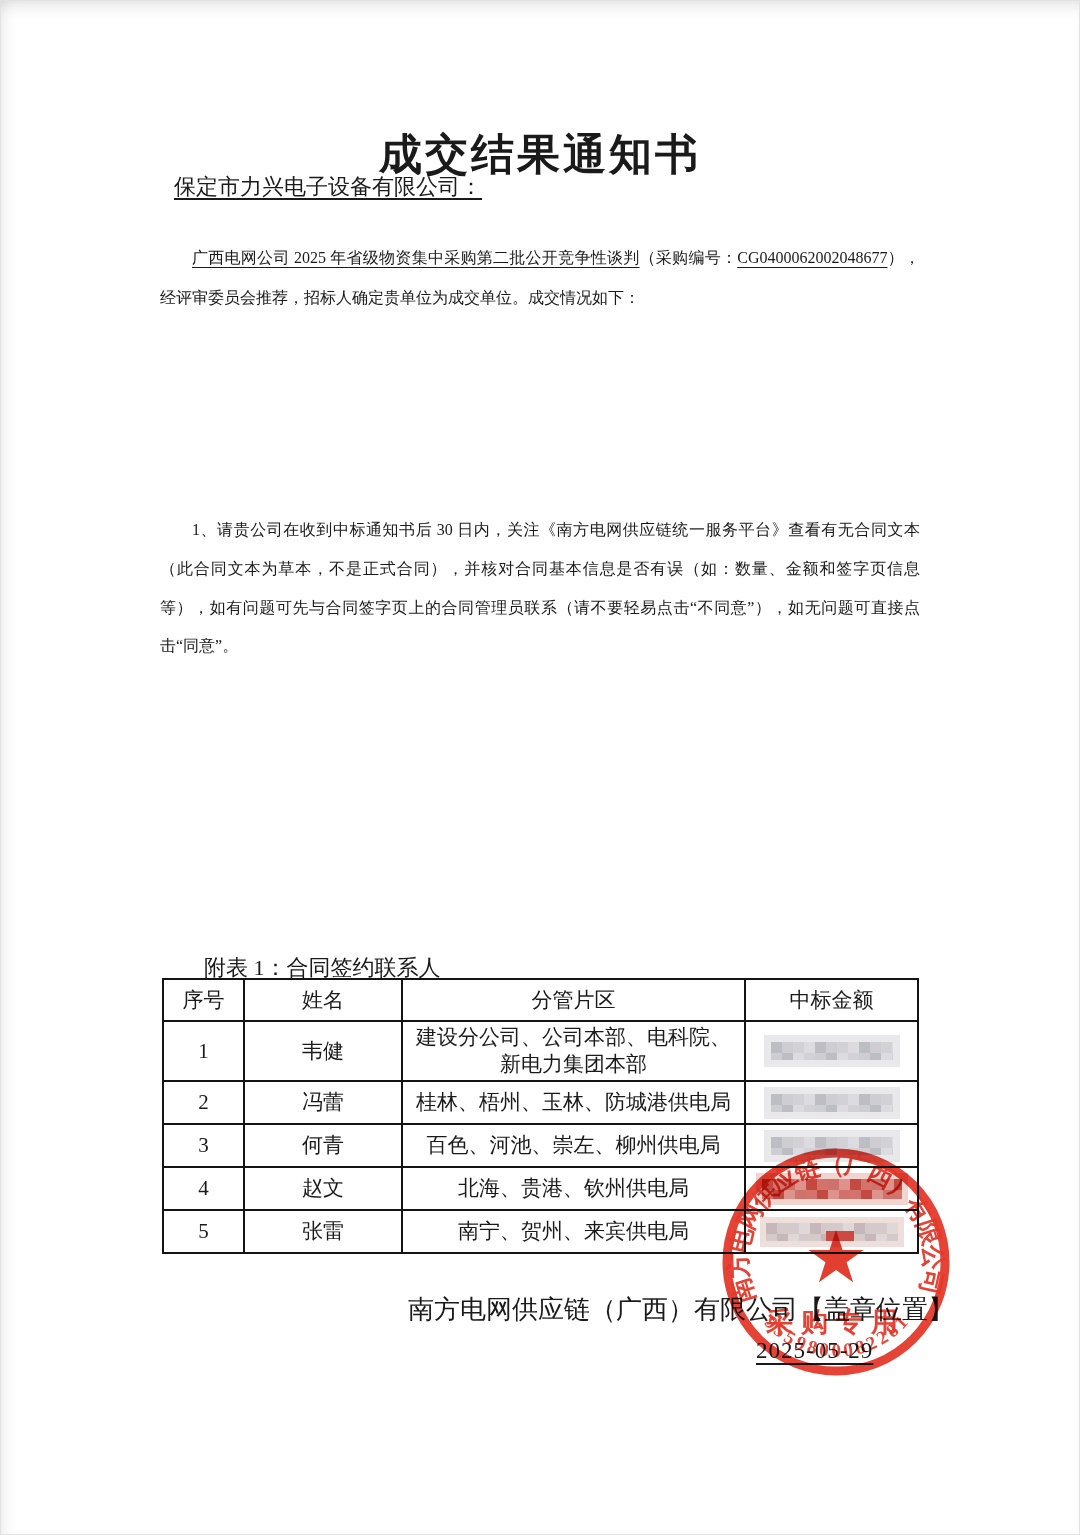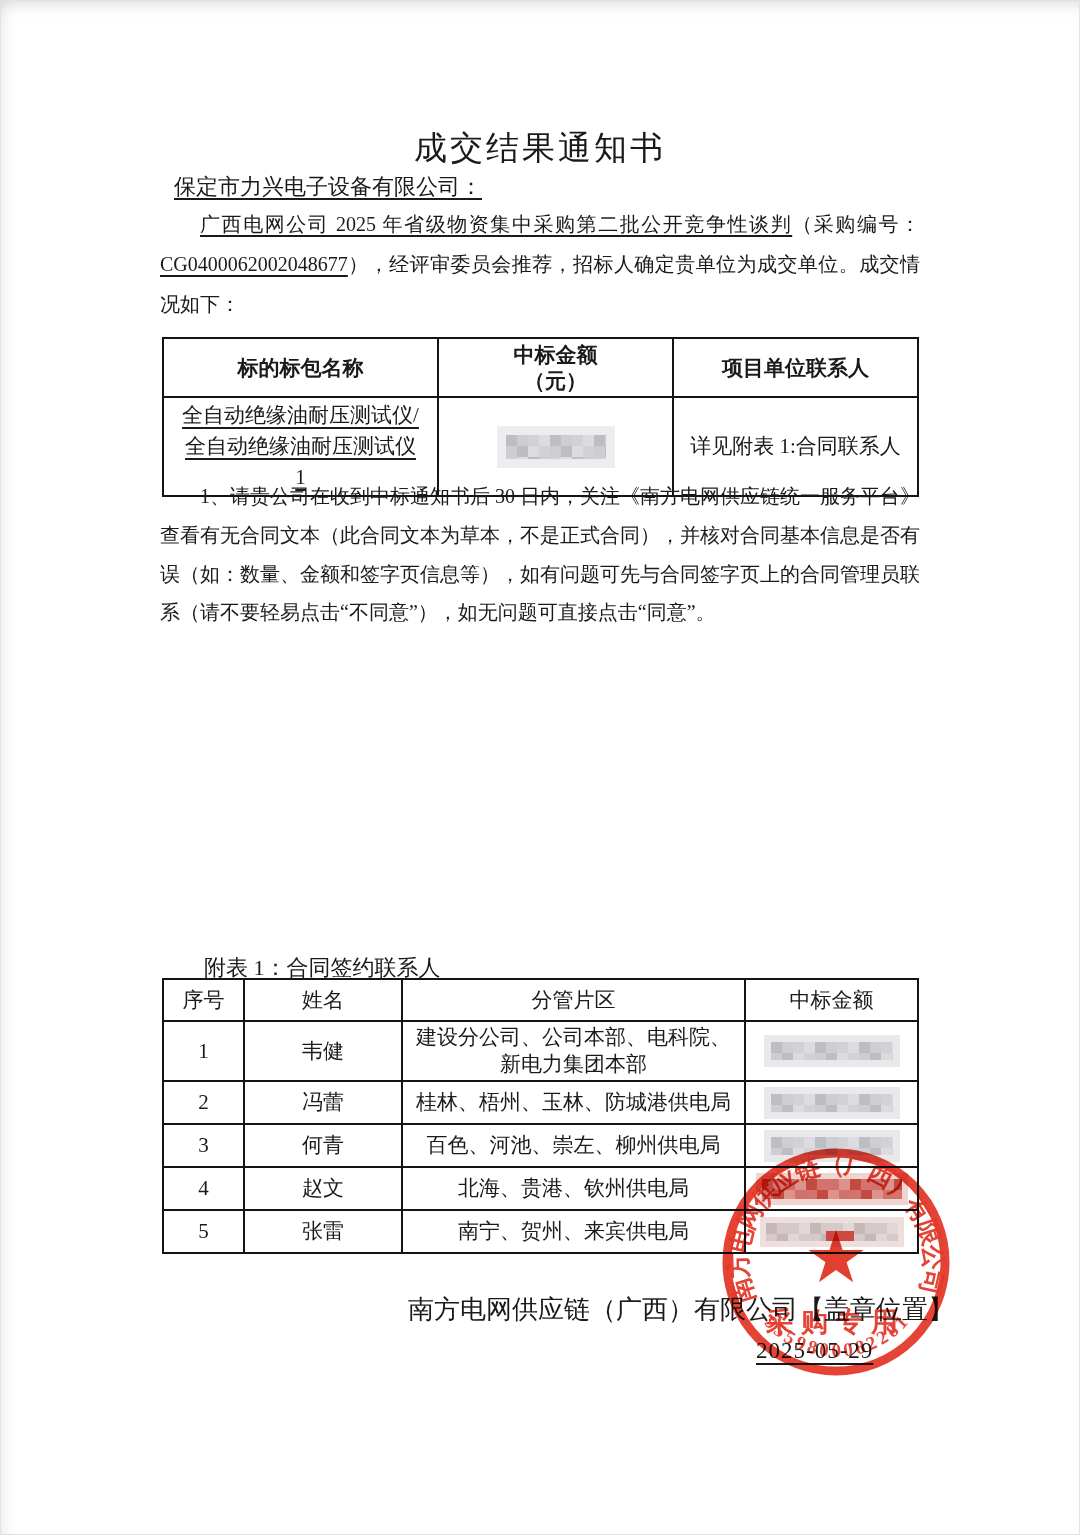--- a/index.html
+++ b/index.html
@@ -5,25 +5,25 @@
   html,body{margin:0;padding:0;background:#f2f2f2;}
   .page{
     position:relative;width:1080px;height:1535px;background:#ffffff;
     font-family:"Liberation Serif","DejaVu Serif",serif;color:#1a1a1a;
     overflow:hidden;
     box-shadow:inset 0 0 0 1px #e2e2e2, inset 0 16px 20px -16px rgba(0,0,0,.20), inset 16px 0 20px -18px rgba(0,0,0,.14);
   }
   .abs{position:absolute;}
   .doc-title{
     left:0;top:126px;width:100%;text-align:center;
-    font-family:"Liberation Sans","DejaVu Sans",sans-serif;font-weight:normal;
-    font-size:33px;letter-spacing:3px;
+    font-family:"Liberation Sans","DejaVu Sans",sans-serif;font-weight:bold;
+    font-size:43px;letter-spacing:3px;
   }
   .addressee{left:160px;top:172px;font-size:22px;text-decoration:underline;text-underline-offset:4px;margin-left:14px;}
-  .bodytext{width:760px;font-size:20px;line-height:40px;text-align:justify;}
+  .bodytext{width:760px;font-size:16px;line-height:40px;text-align:justify;margin-top:34px;}
   .bodytext p{margin:0;text-indent:2em;}
   .intro{left:160px;top:204px;}
   .paras{left:160px;top:477px;line-height:38.8px;}
   .u{text-decoration:underline;text-underline-offset:4px;}
   table{border-collapse:collapse;table-layout:fixed;}
   td,th{border:2px solid #141414;padding:2px 6px;text-align:center;vertical-align:middle;font-size:21px;font-weight:normal;overflow:hidden;}
   .t1{left:162px;top:337px;}
   .t1 th{font-family:"Liberation Sans","DejaVu Sans",sans-serif;font-weight:bold;white-space:pre-line;height:53px;line-height:26px;}
   .t1 td{height:83px;line-height:31px;}
   .pkg{white-space:pre-line;text-decoration:underline;text-underline-offset:5px;}
@@ -67,42 +67,20 @@
 <div class="page">
 
   <div class="abs doc-title">成交结果通知书</div>
 
   <div class="abs addressee">保定市力兴电子设备有限公司：</div>
 
   <div class="abs bodytext intro">
     <p><span class="u">广西电网公司 2025 年省级物资集中采购第二批公开竞争性谈判</span><span>（采购编号：</span><span class="u">CG0400062002048677</span><span>），经评审委员会推荐，招标人确定贵单位为成交单位。成交情况如下：</span></p>
   </div>
 
-  <table class="abs t1">
-    <colgroup>
-        <col style="width:275px">
-        <col style="width:235px">
-        <col style="width:245px">
-      </colgroup>
-    <tbody>
-        <tr>
-      <th>标的标包名称</th>
-      <th>中标金额
-（元）</th>
-      <th>项目单位联系人</th>
-    </tr>
-    <tr>
-      <td><span class="pkg">全自动绝缘油耐压测试仪/
-全自动绝缘油耐压测试仪
-1</span></td>
-      <td><span class="mosaic amount"></span></td>
-      <td>详见附表 1:合同联系人</td>
-    </tr>
-  </tbody>
-    </table>
 
   <div class="abs bodytext paras">
     <p>1、请贵公司在收到中标通知书后 30 日内，关注《南方电网供应链统一服务平台》查看有无合同文本（此合同文本为草本，不是正式合同），并核对合同基本信息是否有误（如：数量、金额和签字页信息等），如有问题可先与合同签字页上的合同管理员联系（请不要轻易点击“不同意”），如无问题可直接点击“同意”。</p>
   </div>
 
   <div class="abs annex-caption">附表 1：合同签约联系人</div>
 
   <table class="abs t2">
     <colgroup>
         <col style="width:81px">

